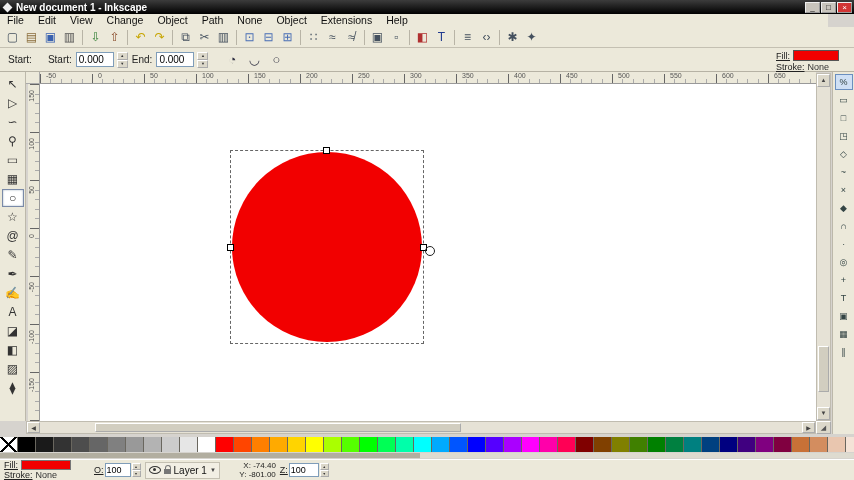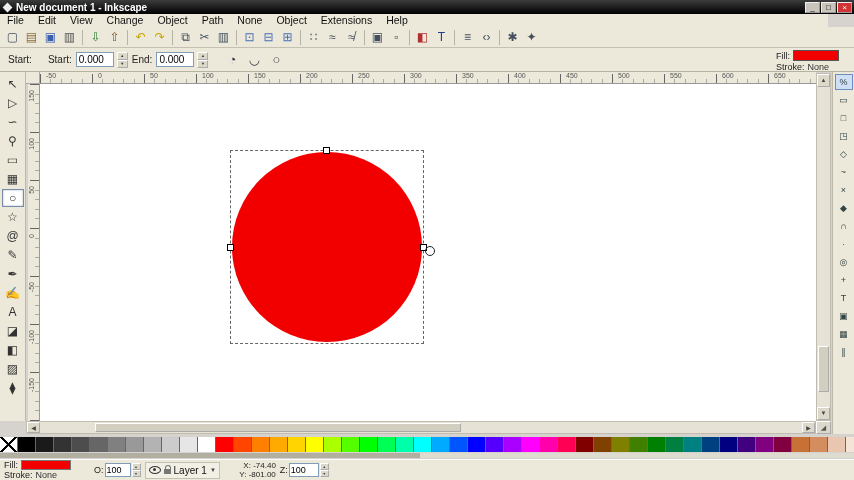--- a/index.html
+++ b/index.html
@@ -101,21 +101,21 @@
                      linear-gradient(-45deg,transparent 44%,#000 44% 56%,transparent 56%);}
   #palette-scroll{position:absolute;left:0;top:453px;width:854px;height:5px;background:#dedbd0;}
   #palette-thumb{position:absolute;left:0;top:0;width:420px;height:5px;background:#b2aea0;}
   
   #statusbar{position:absolute;left:0;top:459px;width:854px;height:21px;background:#ece9da;
     border-top:1px solid #fff;display:flex;align-items:center;gap:4px;padding:0 4px;
     box-sizing:border-box;font-size:9px;}
   #fs2{display:flex;flex-direction:column;width:86px;flex:0 0 auto;}
   .fs2-row{display:flex;align-items:center;gap:3px;height:10px;}
   #status-fill-swatch{width:48px;height:8px;border:1px solid #777;}
-  .mini-label{color:#222;}
+  .mini-label{color:#222;text-decoration:underline;}
   .mini-val{color:#333;}
   #opacity-group,#zoom-group{display:flex;align-items:center;gap:1px;flex:0 0 auto;}
   .mini-field{width:22px;height:12px;border:1px solid #7f9db9;font-size:9px;padding:0 1px;
     font-family:"Liberation Sans",sans-serif;}
   .mini-spin{display:inline-flex;flex-direction:column;width:9px;height:14px;}
   .mini-spin .sp{flex:1;font-size:3.5px;line-height:4px;padding:0;border:1px outset #fff;background:#dcd8ca;color:#333;}
   #layer-group{display:flex;align-items:center;gap:3px;flex:0 0 auto;border:1px solid #c4c0b2;
     height:15px;padding:0 3px;background:#f2efe4;}
   .eye{display:inline-block;width:10px;height:6px;border:1px solid #333;border-radius:50%;position:relative;}
   .eye::after{content:"";position:absolute;left:3px;top:1px;width:3px;height:3px;background:#333;border-radius:50%;}

